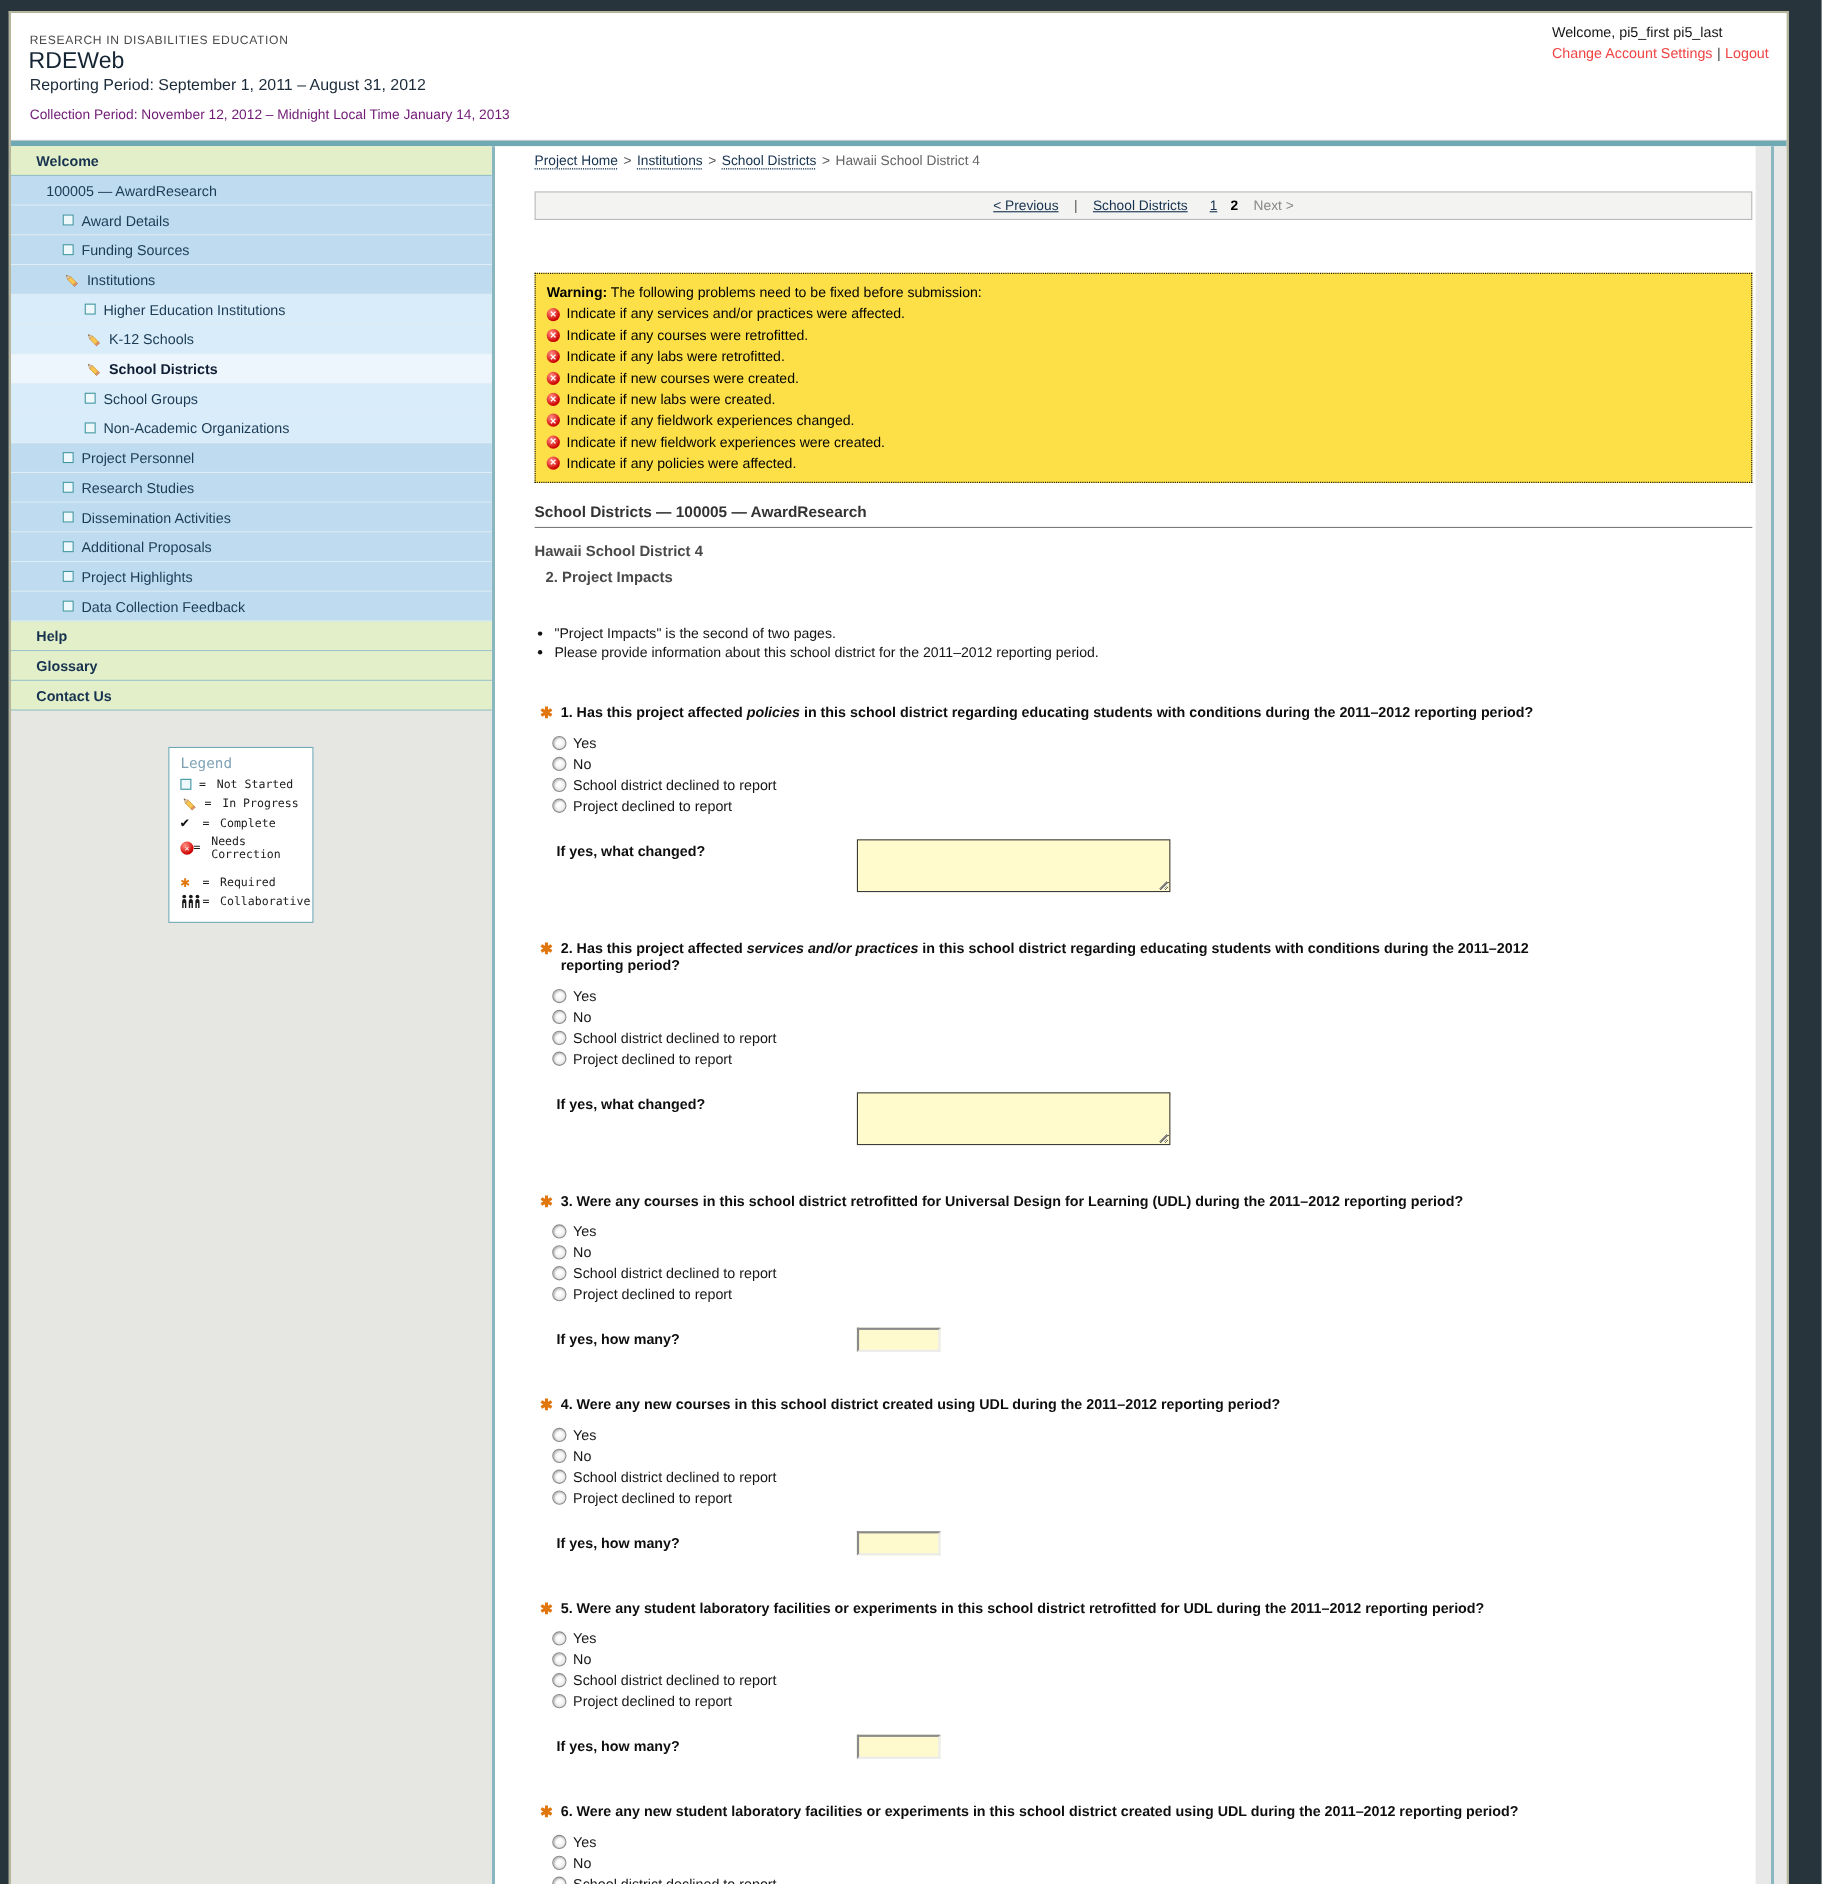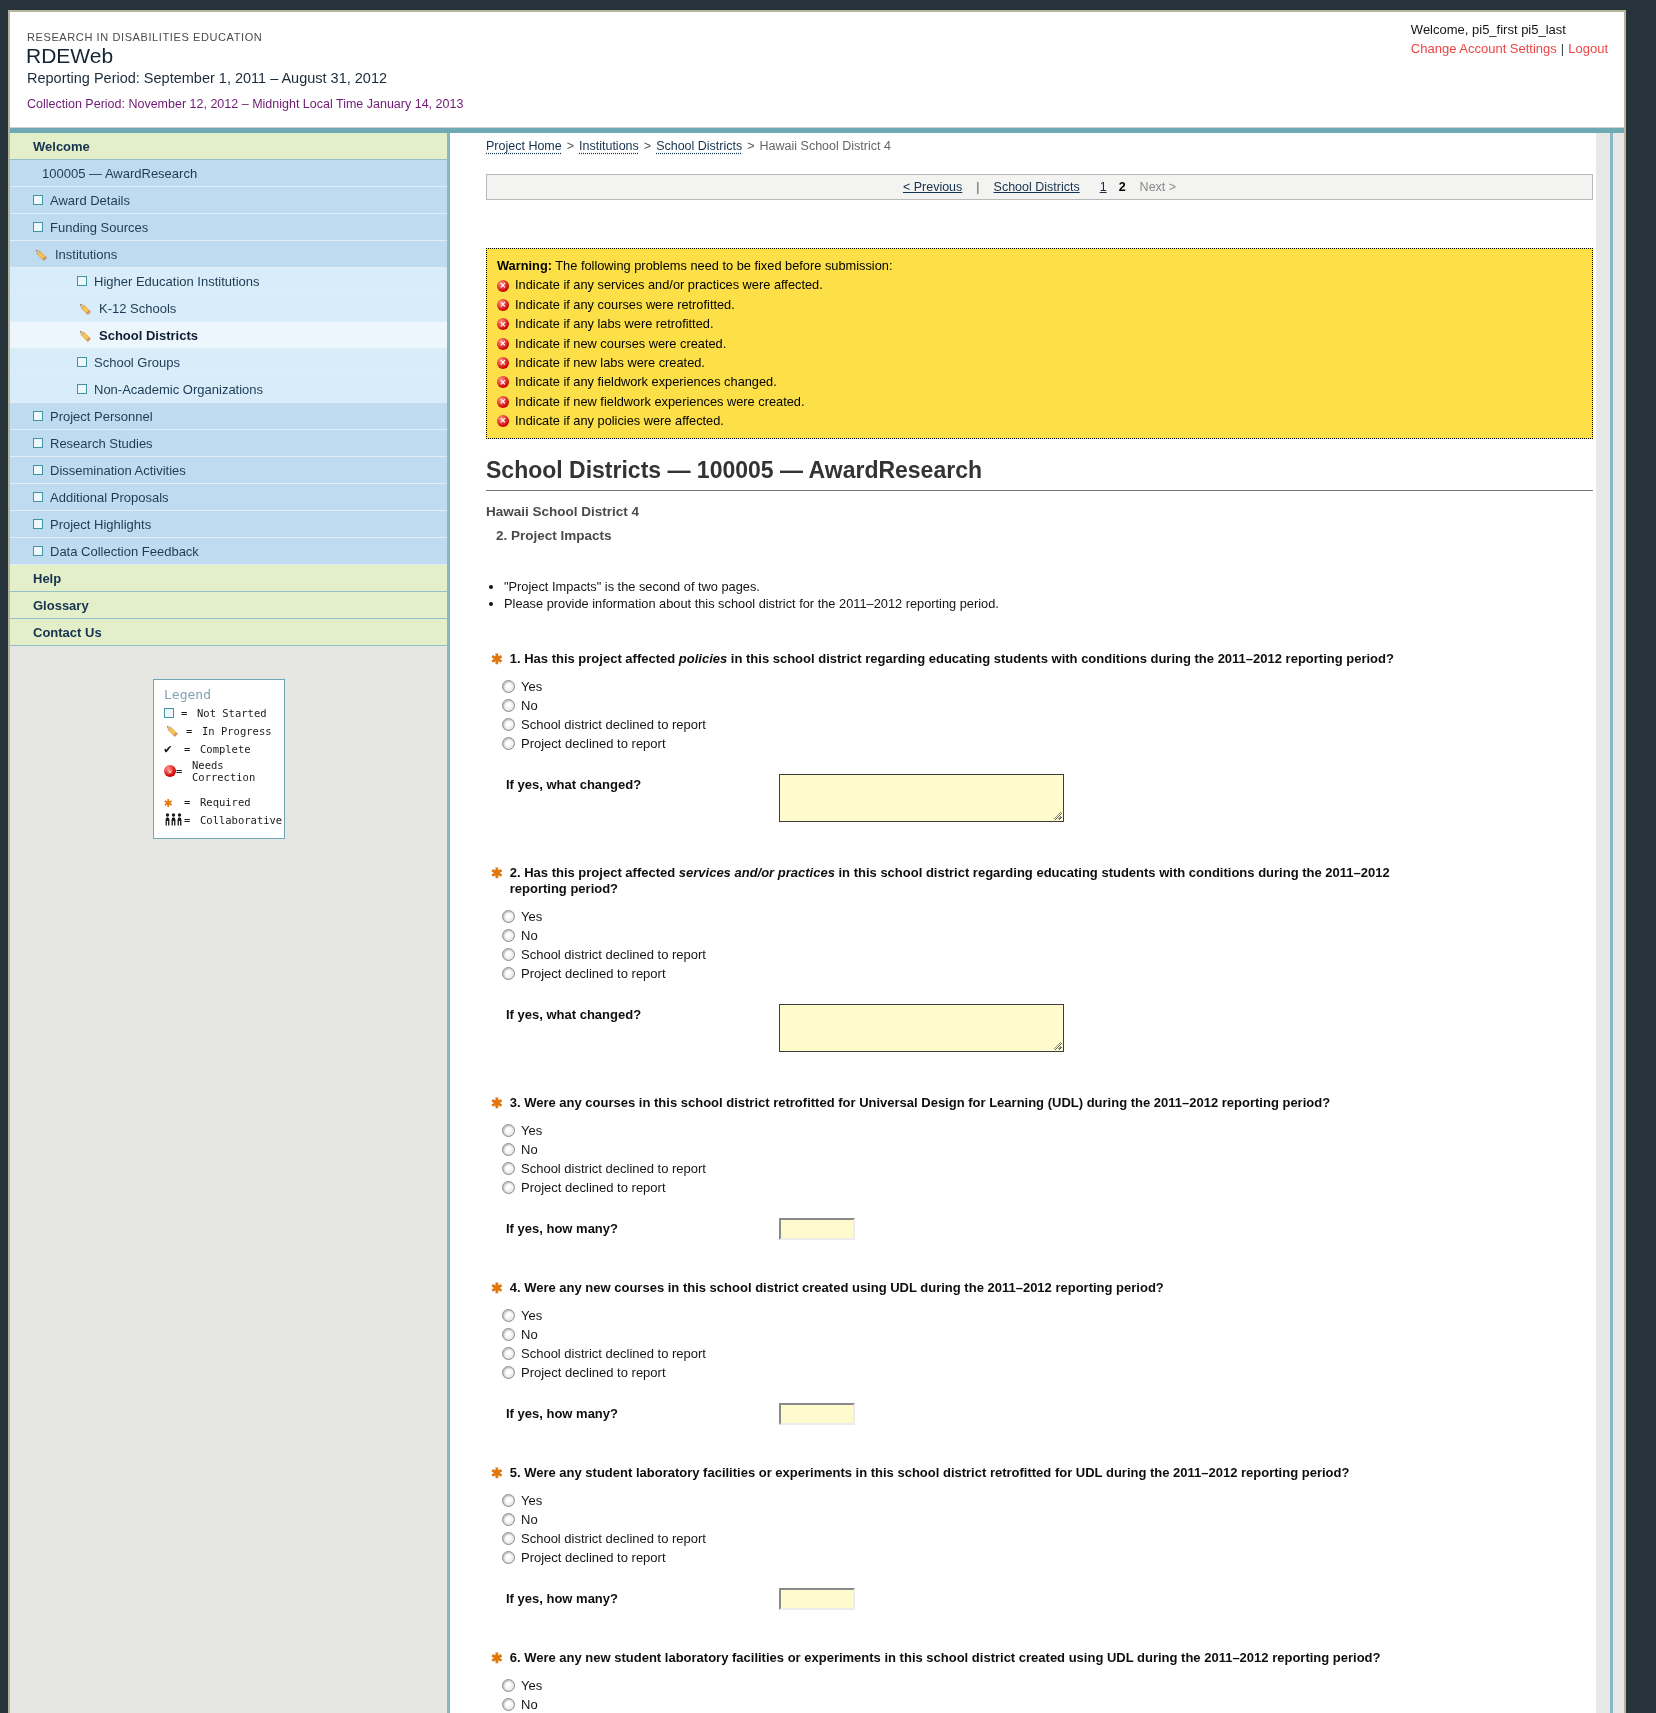--- a/index.html
+++ b/index.html
@@ -22,21 +22,21 @@
   .acct a{color:#ef4444;text-decoration:none;cursor:pointer;}
   .acct .sep{color:#444;margin:0 4px;}
   .teal-bar{height:6px;background:#6fa9b3;border-top:1px solid #cfcfcf;box-sizing:border-box;}
   
   .body-row{display:flex;height:1639px;}
   .sidebar{width:437px;background:#e6e6e3;flex:none;position:relative;}
   .menu-row{height:27px;display:flex;align-items:center;border-bottom:1px solid #dfeef7;
     box-sizing:border-box;font-size:13px;color:#1c3c56;cursor:pointer;}
   .menu-row.sec{background:#e2efc9;font-weight:bold;color:#16324f;padding-left:23px;border-bottom:1px solid #95bfca;}
   .menu-row.award{background:#bedbef;padding-left:32px;}
-  .menu-row.lvl1{background:#bedbef;padding-left:23px;}
+  .menu-row.lvl1{background:#bedbef;padding-left:47px;}
   .menu-row.lvl2{background:#d9ecf9;padding-left:67px;}
   .menu-row.sel{background:#edf6fd;font-weight:bold;color:#0f1e33;}
   .mi{flex:none;margin-right:7px;display:inline-flex;align-items:center;justify-content:center;}
   .sq-icon{width:10px;height:10px;border:1px solid #3f96a2;background:#eef8fb;box-sizing:border-box;}
   .pencil-icon svg{display:block;}
   
   .legend-box{position:absolute;left:143px;top:546px;width:132px;background:#fff;
     border:1px solid #6fa8b4;padding:7px 4px 12px 10px;box-sizing:border-box;}
   .legend-title{color:#7fa3b5;font-size:13px;font-family:"DejaVu Sans Mono",monospace;margin-bottom:5px;}
   .legend-row{display:flex;align-items:center;margin-top:4px;
@@ -63,21 +63,21 @@
     box-sizing:border-box;display:flex;align-items:center;justify-content:center;font-size:12.5px;color:#777;}
   .pagebar a{color:#16324e;text-decoration:underline;cursor:pointer;}
   .pagebar .psep{margin:0 14px;color:#555;}
   .pagebar .grp{margin-right:14px;}
   .pagebar .pg{margin:0 6px;}
   .pagebar .pg.cur{font-weight:bold;color:#000;text-decoration:none;}
   .pagebar .next{margin-left:8px;color:#888;}
   .warnbox{width:1107px;margin-top:48px;background:#fde047;border:1px dotted #000;
     padding:9px 10px;box-sizing:border-box;font-size:12.8px;color:#000;line-height:1.28;}
   .warn-item{display:flex;align-items:center;gap:6px;margin-top:3px;}
-  .section-title{width:1107px;margin:18px 0 0 0;font-size:23px;font-weight:bold;color:#333;
+  .section-title{width:1107px;margin:18px 0 0 0;font-size:14px;font-weight:bold;color:#333;
     border-bottom:1px solid #7a7a7a;padding-bottom:6px;box-sizing:border-box;}
   .district-title{margin-top:13px;font-size:13.5px;font-weight:bold;color:#4a4a4a;}
   .page-title{margin:9px 0 0 10px;font-size:13.5px;font-weight:bold;color:#4a4a4a;}
   .notes{margin:36px 0 0 2px;padding-left:16px;font-size:12.8px;color:#141414;}
   .notes li{margin-top:2px;}
   
   .question{margin-top:40px;}
   .q-head{display:flex;gap:7px;font-size:13px;font-weight:bold;color:#0e0e0e;padding-left:5px;line-height:1.23;}
   .q-head .req-glyph{padding-top:1px;}
   .q-text{max-width:940px;}

